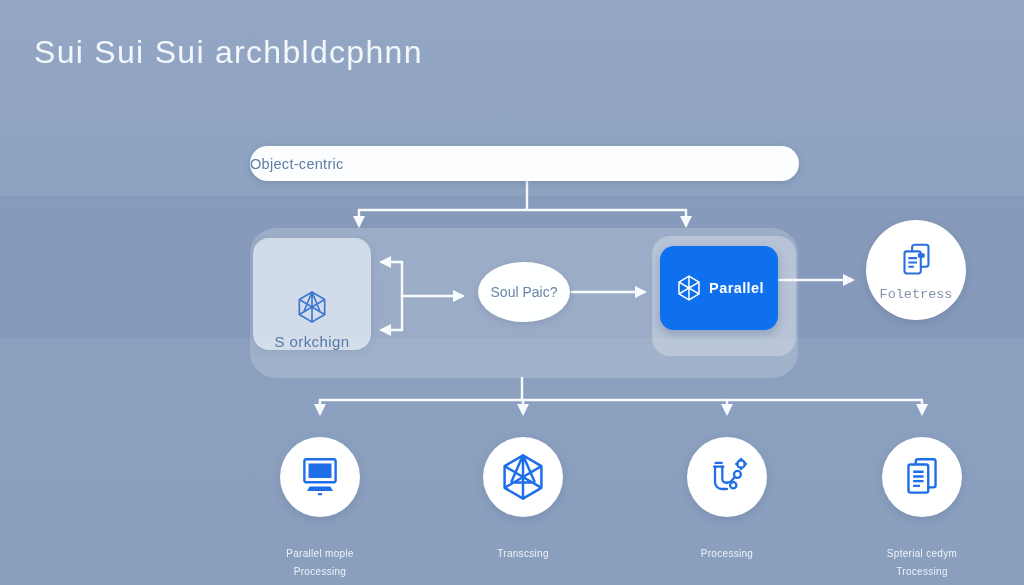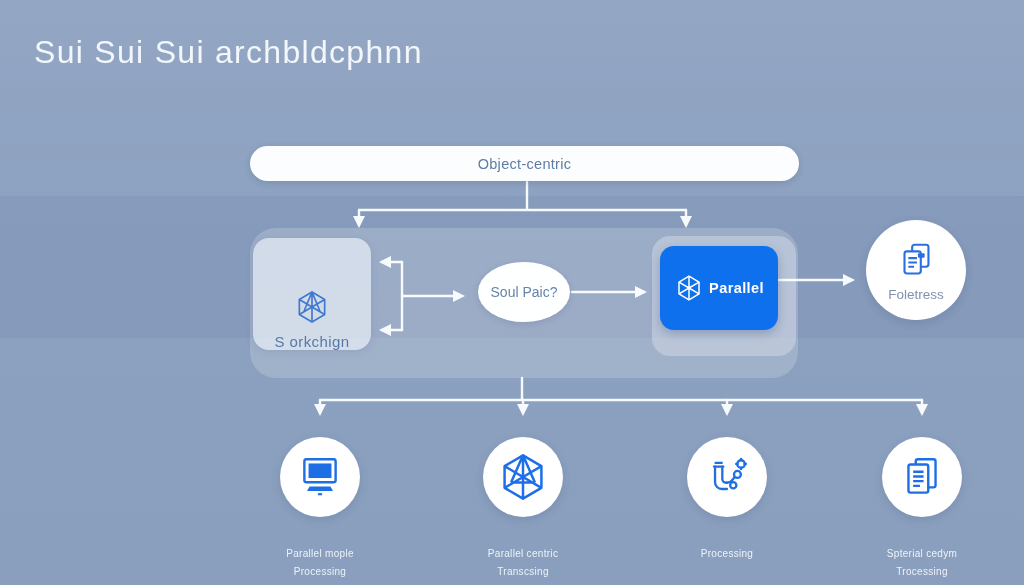--- a/index.html
+++ b/index.html
@@ -7,42 +7,42 @@
     position:relative;width:1024px;height:585px;overflow:hidden;
     background:linear-gradient(180deg,#93a6c4 0%,#8ca1c0 45%,#8a9fbe 100%);
     font-family:"Liberation Sans", sans-serif;
   }
   .mid-shade{position:absolute;left:0;top:196px;width:1024px;height:142px;
     background:rgba(58,82,126,0.08);}
   .title{position:absolute;left:34px;top:34px;font-size:32px;font-weight:400;
     color:#f3f7fc;letter-spacing:1.3px;}
   .pill{position:absolute;left:250px;top:146px;width:549px;height:35px;
     background:#fcfdfe;border-radius:20px;box-shadow:0 2px 7px rgba(40,60,100,.18);
-    display:flex;align-items:center;justify-content:center;
+    display:flex;align-items:center;
     font-size:14.5px;color:#5e7ca6;letter-spacing:.3px;}
   .arrows{position:absolute;left:0;top:0;pointer-events:none;}
   .big-card{position:absolute;left:250px;top:228px;width:548px;height:150px;
     border-radius:26px;background:rgba(255,255,255,0.18);}
   .left-box{position:absolute;left:253px;top:238px;width:118px;height:112px;
     border-radius:16px;background:rgba(244,248,253,0.62);
     display:flex;flex-direction:column;align-items:center;justify-content:flex-end;gap:7px;
     box-shadow:0 3px 8px rgba(50,70,110,.10);}
   .left-box .lbl{font-size:15px;color:#5878a8;letter-spacing:.4px;}
   .decision{position:absolute;left:478px;top:262px;width:92px;height:60px;
     background:#feffff;border-radius:50%;display:flex;align-items:center;justify-content:center;
     font-size:14px;color:#6684a8;box-shadow:0 2px 6px rgba(40,60,100,.14);}
   .parallel-wrap{position:absolute;left:652px;top:236px;width:144px;height:120px;
     border-radius:18px;background:rgba(255,255,255,0.28);}
   .parallel-box{position:absolute;left:660px;top:246px;width:118px;height:84px;
     border-radius:14px;background:#0f70ee;box-shadow:0 4px 10px rgba(20,50,110,.25);
     display:flex;flex-direction:row;align-items:center;justify-content:center;gap:5px;
     font-size:14.5px;font-weight:600;color:#ffffff;letter-spacing:.4px;}
   .out-circle{position:absolute;left:866px;top:220px;width:100px;height:100px;border-radius:50%;
     background:#ffffff;display:flex;flex-direction:column;align-items:center;justify-content:center;gap:3px;
-    box-shadow:0 3px 9px rgba(40,60,100,.16);font-size:13.5px;color:#8392ab;}
+    box-shadow:0 3px 9px rgba(40,60,100,.16);font-size:13.5px;color:#8392ab;font-family:Liberation Mono, monospace;}
   .b-circle{position:absolute;top:437px;width:80px;height:80px;border-radius:50%;background:#ffffff;
     display:flex;align-items:center;justify-content:center;box-shadow:0 3px 9px rgba(40,60,100,.15);}
   .b-label{position:absolute;top:545px;width:180px;text-align:center;
     font-size:10px;font-weight:500;color:#eef3f9;line-height:17.5px;letter-spacing:.3px;}
   .c1{left:280px}.c2{left:483px}.c3{left:687px}.c4{left:882px}
   .l1{left:230px}.l2{left:433px}.l3{left:637px}.l4{left:832px}
   svg.icon{display:block;}
 </style>
 </head>
 <body>
@@ -160,21 +160,20 @@
         <path d="M15.5 19 H25.5 M15.5 23.5 H25.5 M15.5 28 H25.5 M15.5 32.5 H22"></path>
       </g>
     </svg>
   </div>
 
   <div class="b-label l1">
     <div>Parallel mople</div>
     <div>Processing</div>
   </div>
   <div class="b-label l2">
-    <div>Parallel centric</div>
     <div>Transcsing</div>
   </div>
   <div class="b-label l3">
     <div>Processing</div>
   </div>
   <div class="b-label l4">
     <div>Spterial cedym</div>
     <div>Trocessing</div>
   </div>
 

